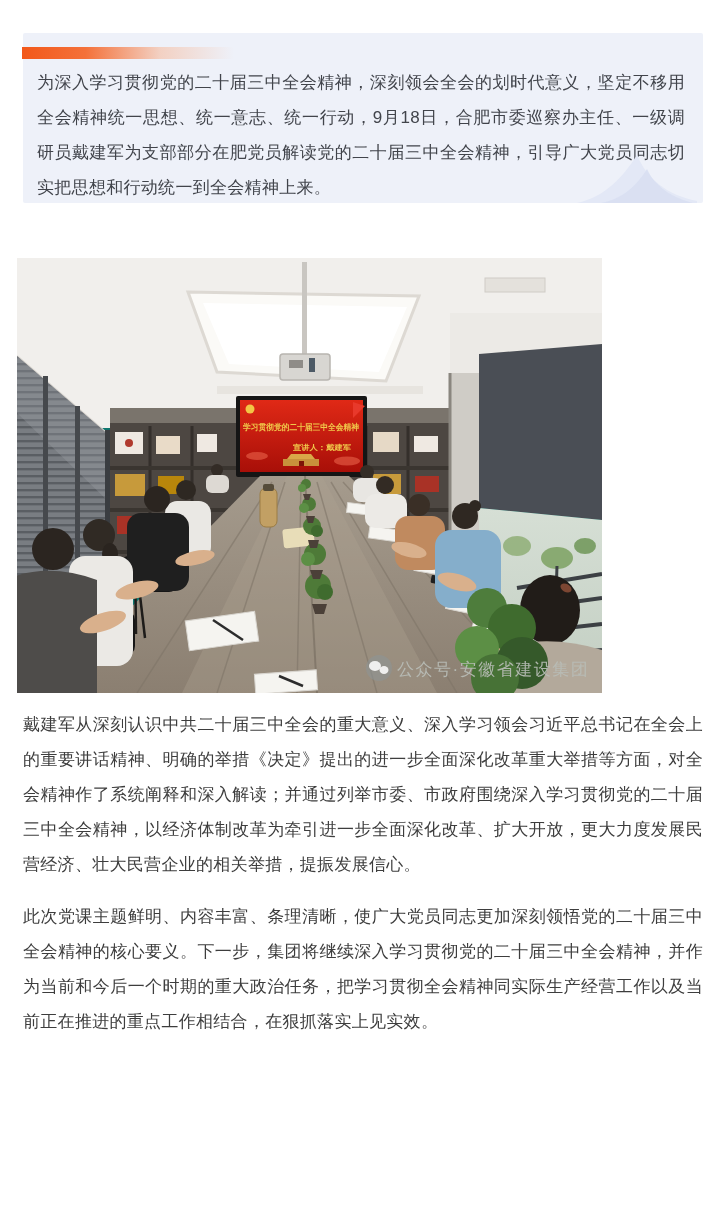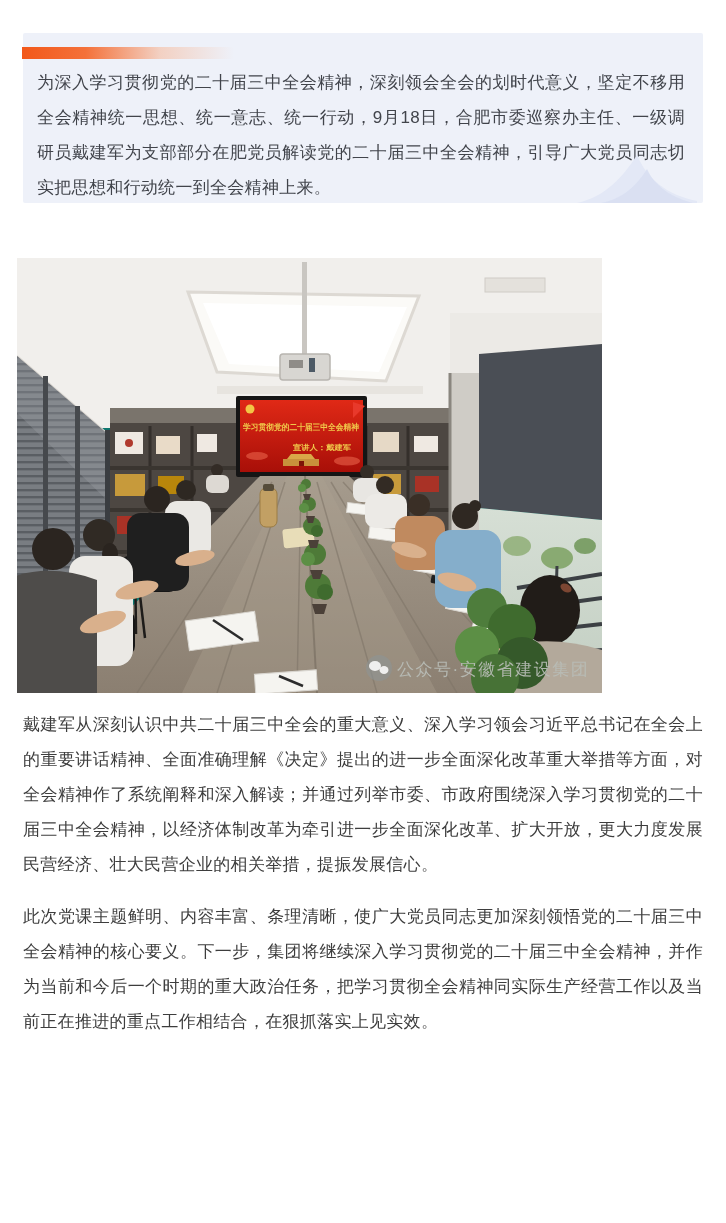--- a/index.html
+++ b/index.html
@@ -284,17 +284,17 @@
           <circle cx="14" cy="14" r="13" fill="#8e9494" opacity="0.6"></circle>
           <ellipse cx="10" cy="12" rx="6" ry="5" fill="#ffffff" opacity="0.85"></ellipse>
           <ellipse cx="19" cy="16" rx="4.5" ry="4" fill="#ffffff" opacity="0.85"></ellipse>
         </g>
         <text x="32" y="21" font-size="17" letter-spacing="1.5" fill="#b9bdb7" opacity="0.92">公众号·安徽省建设集团</text>
       </g>
     </svg>
   </div>
 
   <div class="article">
-    <p>戴建军从深刻认识中共二十届三中全会的重大意义、深入学习领会习近平总书记在全会上的重要讲话精神、全面准确理解《决定》提出的进一步全面深化改革重大举措等方面，对全会精神作了系统阐释和深入解读；并通过列举市委、市政府围绕深入学习贯彻党的二十届三中全会精神，以经济体制改革为牵引进一步全面深化改革、扩大开放，更大力度发展民营经济、壮大民营企业的相关举措，提振发展信心。</p>
+    <p>戴建军从深刻认识中共二十届三中全会的重大意义、深入学习领会习近平总书记在全会上的重要讲话精神、明确的举措《决定》提出的进一步全面深化改革重大举措等方面，对全会精神作了系统阐释和深入解读；并通过列举市委、市政府围绕深入学习贯彻党的二十届三中全会精神，以经济体制改革为牵引进一步全面深化改革、扩大开放，更大力度发展民营经济、壮大民营企业的相关举措，提振发展信心。</p>
     <p>此次党课主题鲜明、内容丰富、条理清晰，使广大党员同志更加深刻领悟党的二十届三中全会精神的核心要义。下一步，集团将继续深入学习贯彻党的二十届三中全会精神，并作为当前和今后一个时期的重大政治任务，把学习贯彻全会精神同实际生产经营工作以及当前正在推进的重点工作相结合，在狠抓落实上见实效。</p>
   </div>
 
 </div>
 
 </body></html>

